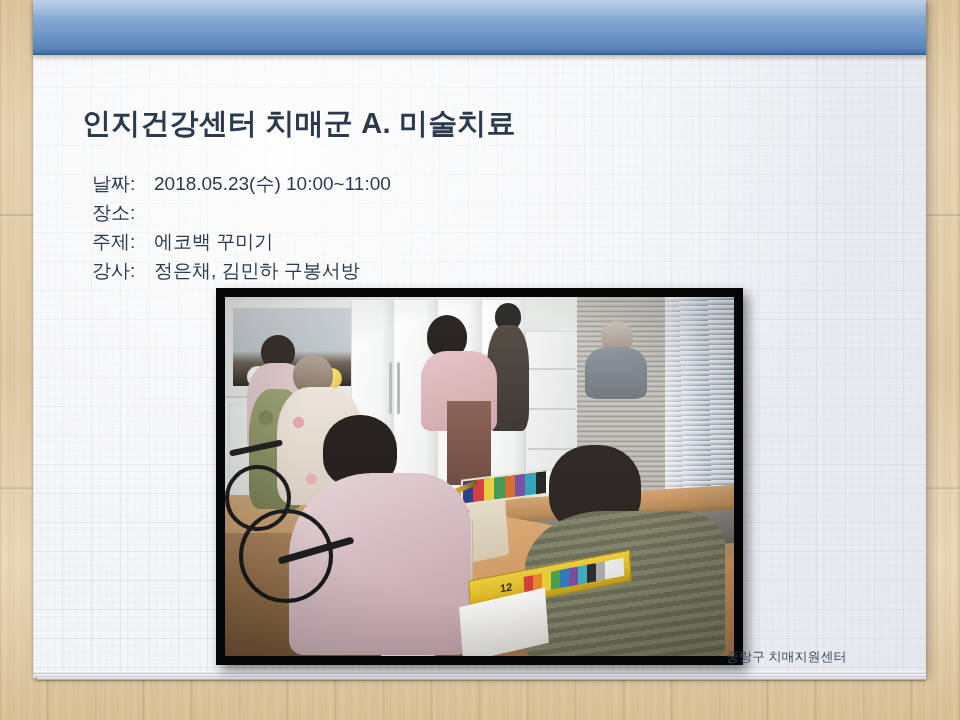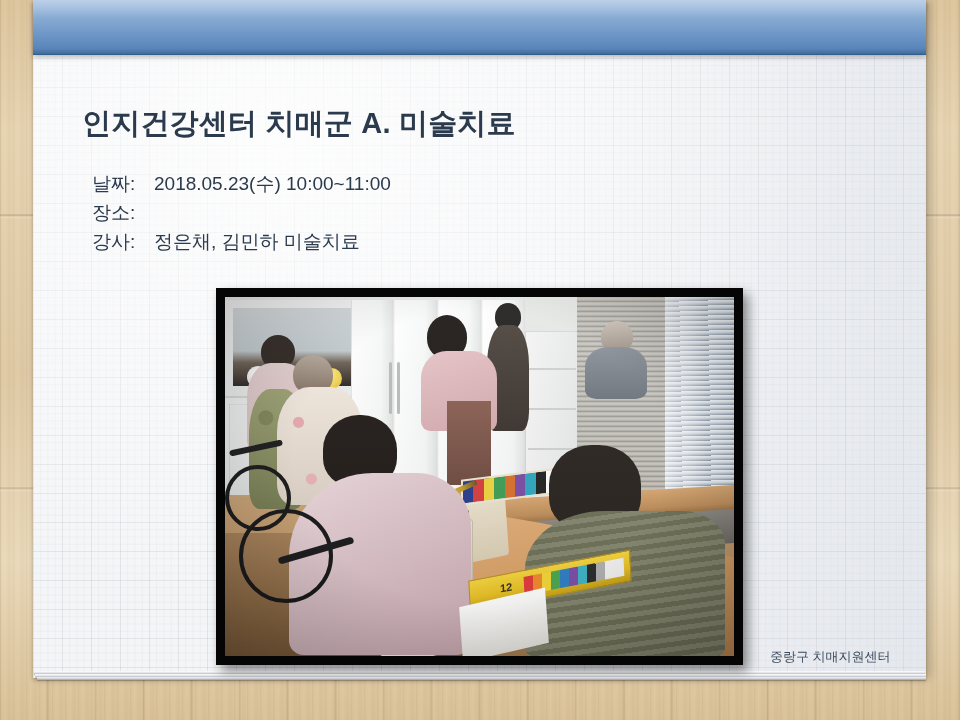--- a/index.html
+++ b/index.html
@@ -454,21 +454,21 @@
     position: absolute; inset: 0;
     background:
       radial-gradient(ellipse at 50% 45%, rgba(0,0,0,0) 52%, rgba(0,0,0,0.22) 100%),
       linear-gradient(180deg, rgba(255,255,255,0.06) 0%, rgba(0,0,0,0.06) 100%);
     pointer-events: none;
   }
 
   
   .footer {
     position: absolute;
-    left: 770px;
+    left: 726px;
     top: 648px;
     font-size: 13px;
     color: #3c4a5c;
     white-space: nowrap;
   }
 </style>
 </head>
 <body>
 
 <div class="slide">
@@ -496,24 +496,28 @@
 
     <div class="detail-row">
       <span class="detail-label">날짜:</span>
       <span class="detail-value">2018.05.23(수) 10:00~11:00</span>
     </div>
 
     <div class="detail-row">
       <span class="detail-label">장소:</span>
     </div>
 
+    <div class="detail-row">
+      <span class="detail-label">주제:</span>
+      <span class="detail-value">에코백 꾸미기</span>
+    </div>
 
     <div class="detail-row">
       <span class="detail-label">강사:</span>
-      <span class="detail-value">정은채, 김민하 미술치료</span>
+      <span class="detail-value">정은채, 김민하 구봉서방</span>
     </div>
 
   </div>
 
   <div class="photo-frame">
     <div class="photo">
       <div class="photo-inner">
 
         <div class="cab-block">
           <div class="cab-recess">

